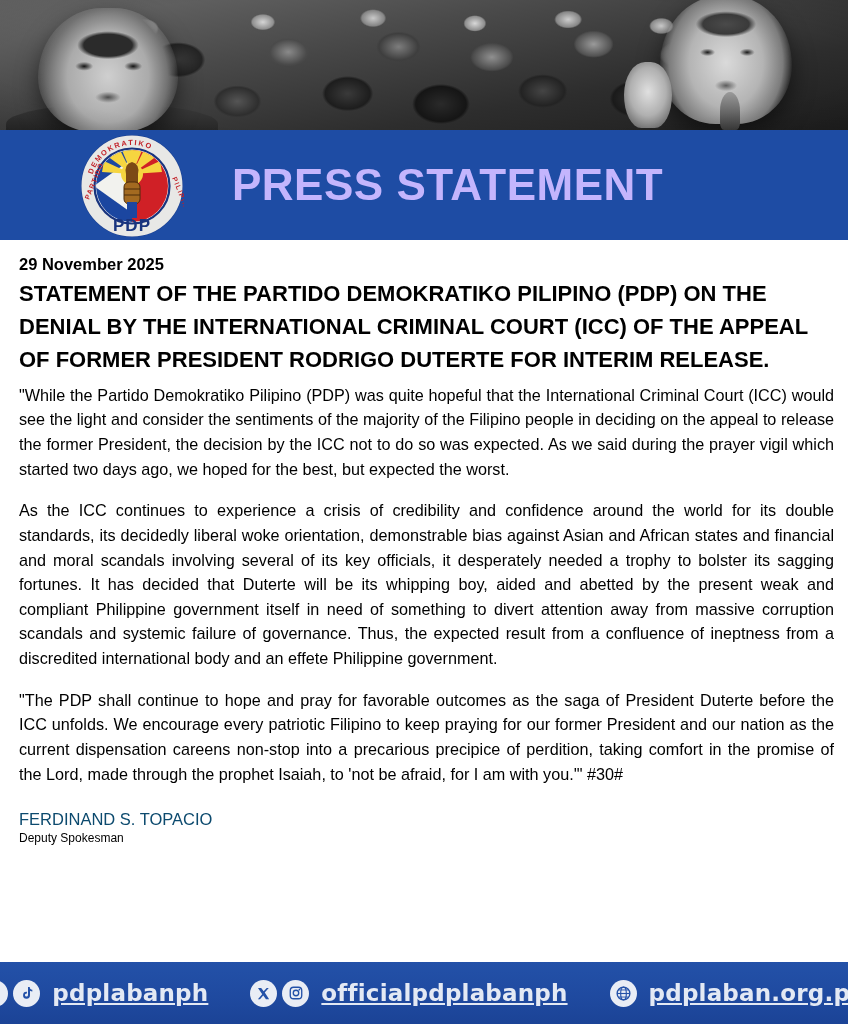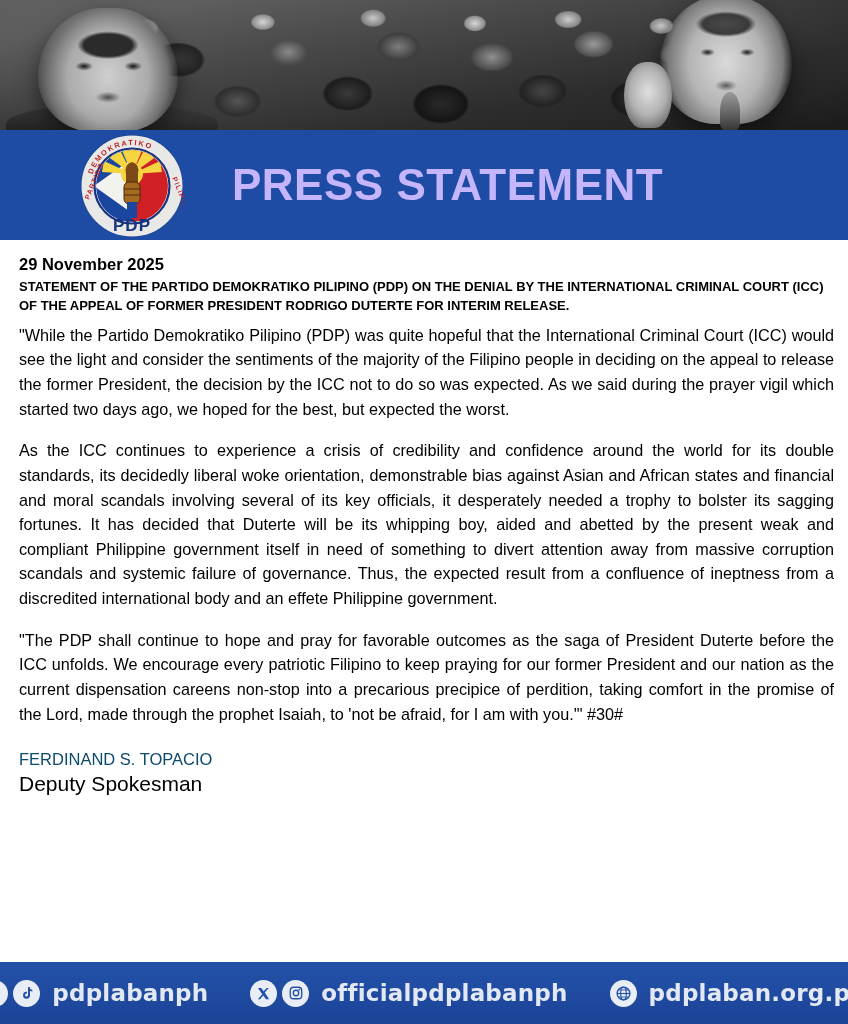--- a/index.html
+++ b/index.html
@@ -139,41 +139,41 @@
     height: 722px;
     overflow: hidden;
   }
   .doc-date {
     font-size: 16.5px;
     font-weight: bold;
     color: #000;
     line-height: 1.5;
   }
   .doc-title {
-    font-size: 13px;
+    font-size: 22px;
     font-weight: bold;
     color: #000;
     line-height: 1.5;
     margin-bottom: 7px;
   }
   .doc-para {
     font-size: 16.2px;
     color: #000;
     line-height: 1.52;
     text-align: justify;
     margin: 0 0 17px 0;
   }
   .doc-para.last { margin-bottom: 22px; }
   .sign-name {
     font-size: 16.5px;
     color: #0c4a6e;
     line-height: 1.35;
   }
   .sign-role {
-    font-size: 21px;
+    font-size: 12px;
     color: #000;
     line-height: 1.35;
   }
 
   
   .footer-bar {
     position: absolute;
     left: 0; bottom: 0;
     width: 848px;
     height: 62px;
@@ -200,20 +200,21 @@
   }
   .f-icon svg { display: block; }
   .footer-handle {
     color: #e3e9f4;
     font-size: 23px;
     font-weight: bold;
     letter-spacing: 0.2px;
     margin-left: 7px;
     white-space: nowrap;
     font-family: "DejaVu Sans", sans-serif;
+    text-decoration: underline;
   }
 </style>
 </head>
 <body>
 
 <div class="photo-banner">
   <div class="photo-crowd"></div>
   <div class="photo-left-shoulder"></div>
   <div class="photo-left-person"></div>
   <div class="photo-right-person"></div>

